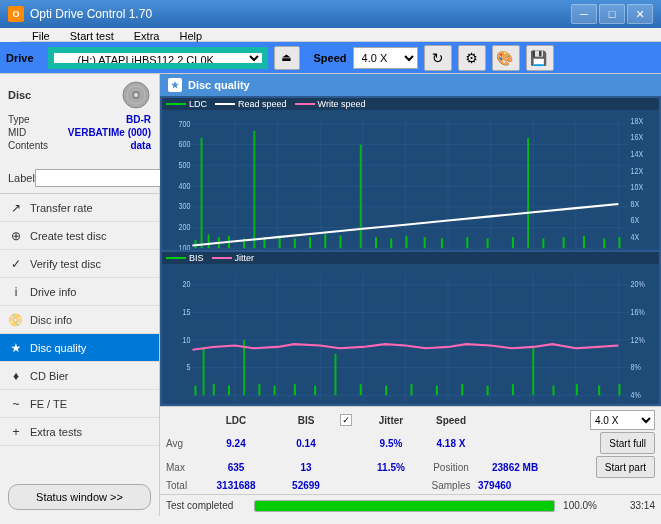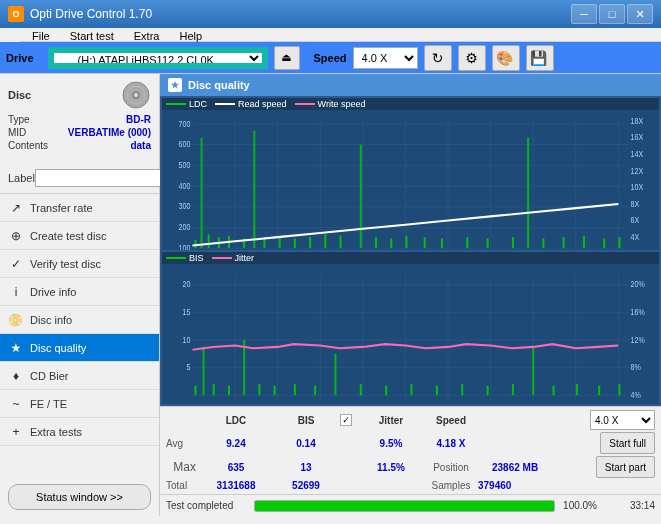--- a/index.html
+++ b/index.html
@@ -402,21 +402,21 @@
         <div style="width:30px; font-size:10px; color:#555;">Avg</div>
         <div style="width:80px; text-align:center; font-size:10px; color:#0000cc; font-weight:bold;">9.24</div>
         <div style="width:60px; text-align:center; font-size:10px; color:#0000cc; font-weight:bold;">0.14</div>
         <div style="width:20px;"></div>
         <div style="width:70px; text-align:center; font-size:10px; color:#0000cc; font-weight:bold;">9.5%</div>
         <div style="width:50px; text-align:center; font-size:10px; color:#0000cc; font-weight:bold;">4.18 X</div>
         <div style="flex:1;"></div>
         <button class="action-btn">Start full</button>
       </div>
       <div style="display:flex; align-items:center; gap:0;">
-        <div style="width:30px; font-size:12px; color:#555;text-align:right;">Max</div>
+        <div style="width:30px; font-size:10px; color:#555;">Max</div>
         <div style="width:80px; text-align:center; font-size:10px; color:#0000cc; font-weight:bold;">635</div>
         <div style="width:60px; text-align:center; font-size:10px; color:#0000cc; font-weight:bold;">13</div>
         <div style="width:20px;"></div>
         <div style="width:70px; text-align:center; font-size:10px; color:#0000cc; font-weight:bold;">11.5%</div>
         <div style="width:50px; text-align:center; font-size:10px; color:#555;">Position</div>
         <div style="font-size:10px; color:#0000cc; font-weight:bold; margin-left:16px;">23862 MB</div>
         <div style="flex:1;"></div>
         <button class="action-btn">Start part</button>
       </div>
       <div style="display:flex; align-items:center; gap:0;">

